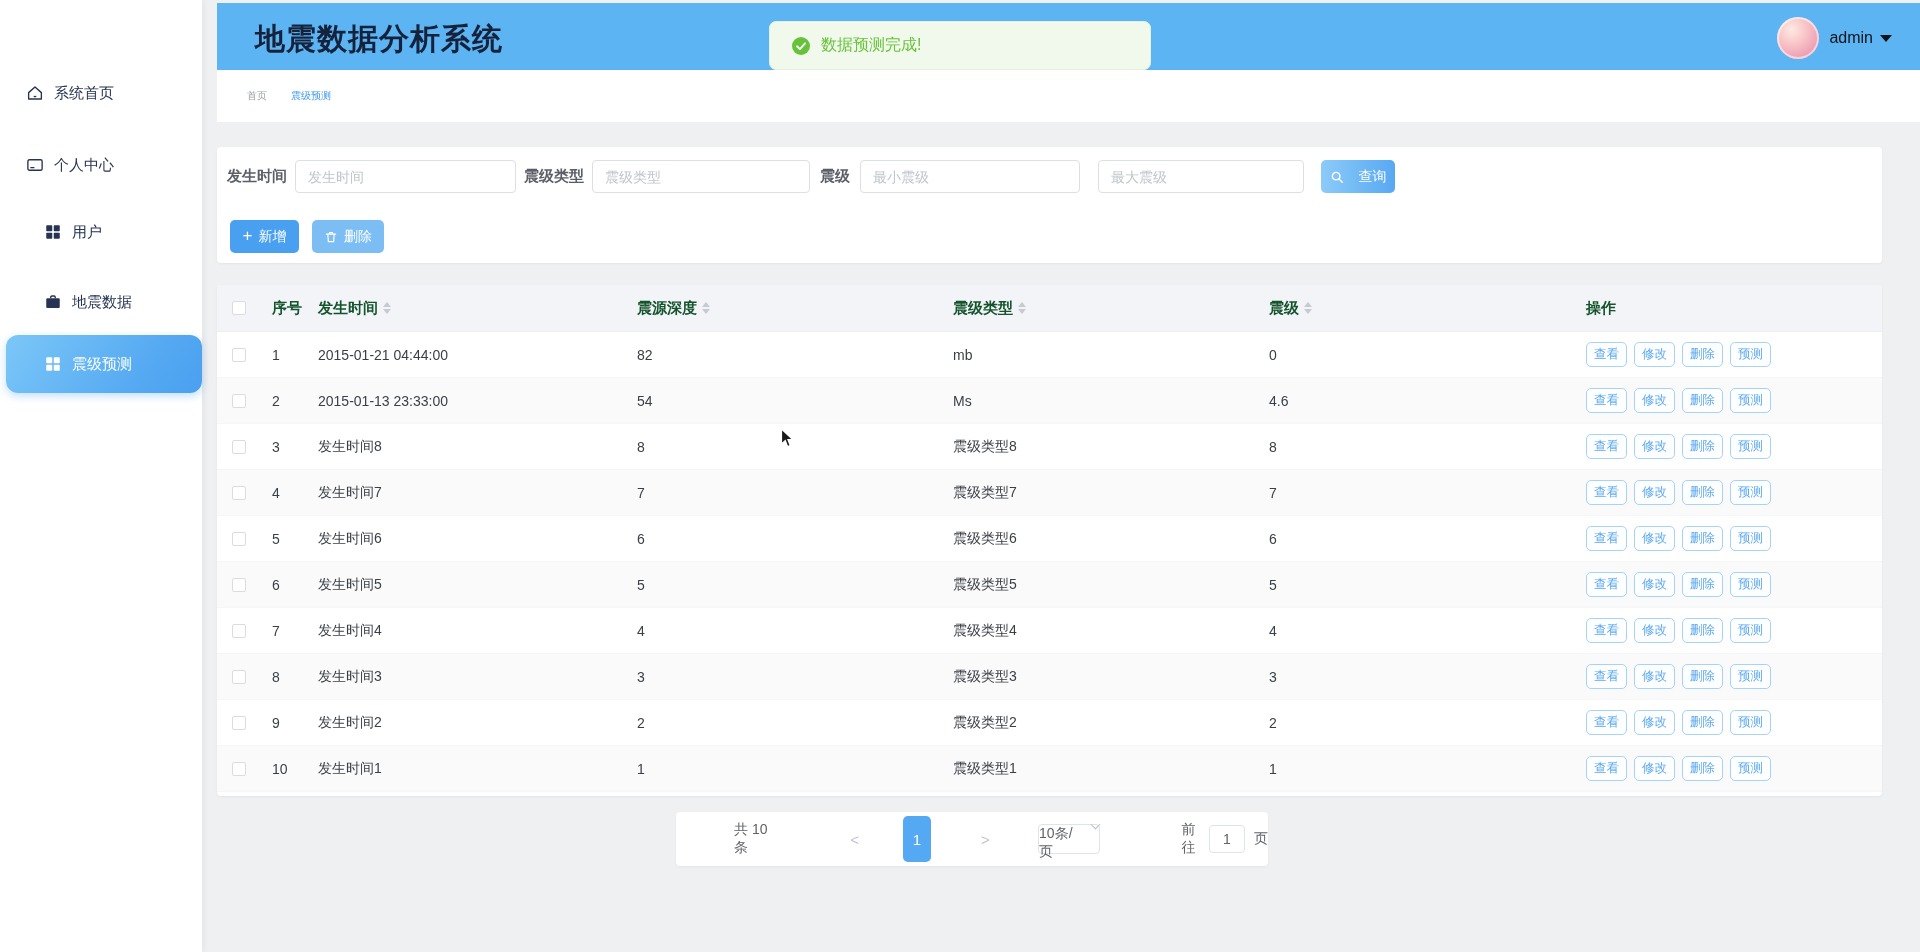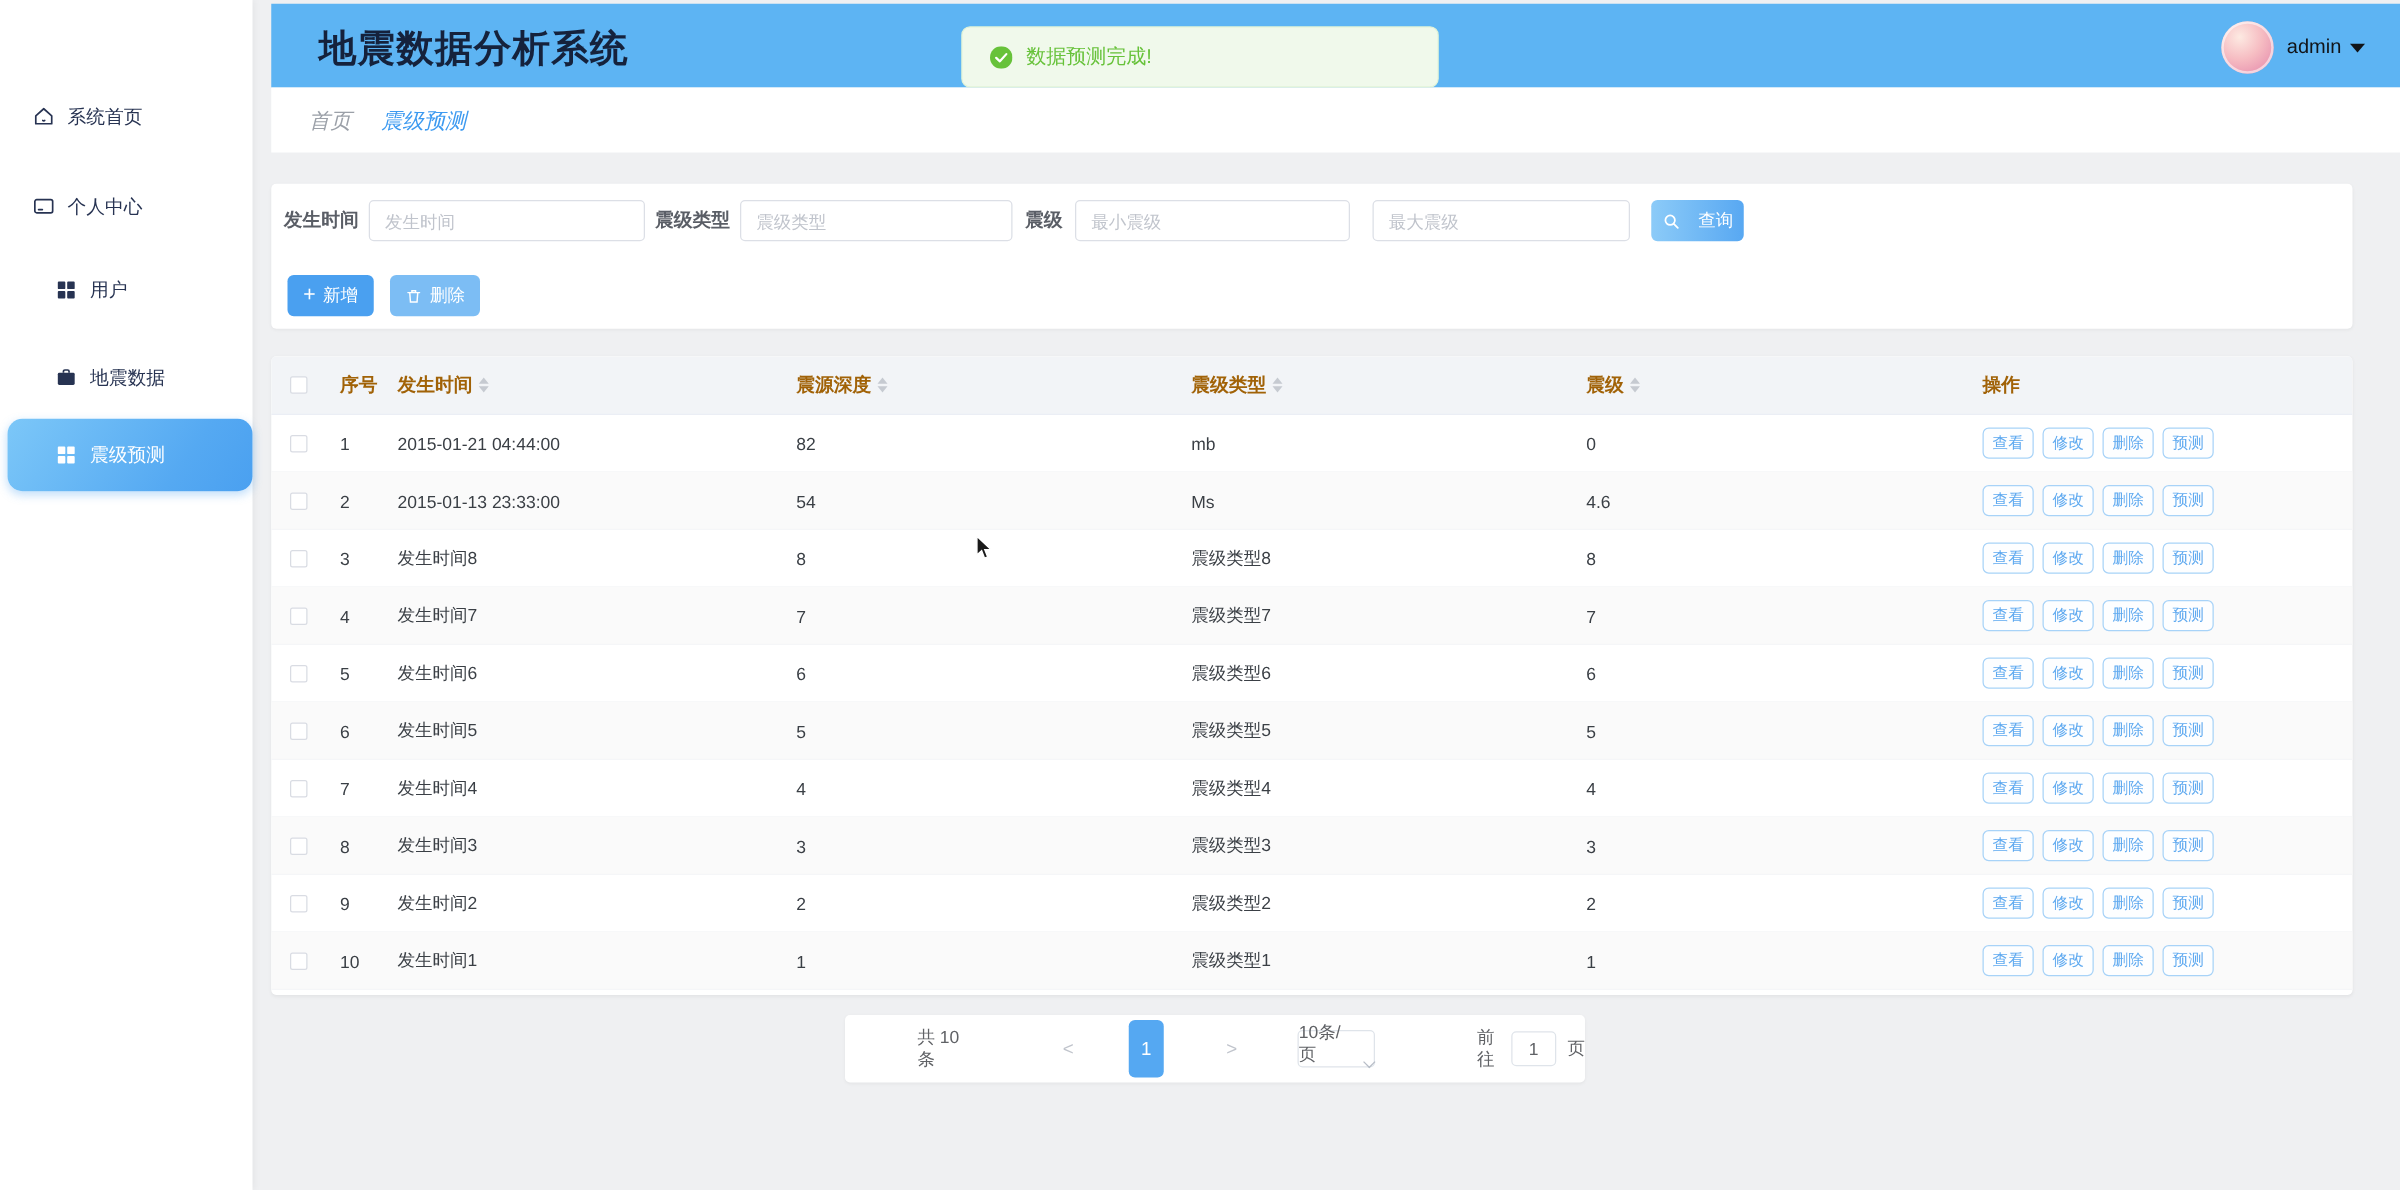--- a/index.html
+++ b/index.html
@@ -37,21 +37,21 @@
 
   
   .toast { position:absolute; left:769px; top:21px; width:382px; height:49px; background:#f0f9eb;
            border:1px solid #e1f3d8; border-radius:7px; display:flex; align-items:center; padding-left:22px; z-index:20; }
   .toast .t-icon { width:18px; height:18px; margin-right:11px; }
   .toast .t-msg { color:#67c23a; font-size:16px; }
 
   
   .tabbar { position:absolute; left:217px; top:70px; width:1703px; height:52px; background:#ffffff;
             display:flex; align-items:center; padding-left:30px; }
-  .tab { font-size:17px; margin-right:24px; cursor:pointer; color:#9ba0a8;font-style:italic; }
+  .tab { font-size:10px; margin-right:24px; cursor:pointer; color:#9ba0a8; }
   .tab.active { color:#3d9af0; }
 
   
   .filter-card { position:absolute; left:217px; top:147px; width:1665px; height:116px; background:#ffffff;
                  border-radius:4px; box-shadow:0 1px 3px rgba(0,0,0,.05); }
   .filter-row { position:absolute; left:0; top:13px; width:100%; height:33px; display:flex; align-items:center; }
   .f-label { font-size:15px; font-weight:bold; color:#5a5e66; }
   .f-input { height:33px; border:1px solid #dcdfe6; border-radius:4px; background:#fff; font-size:14px;
              color:#606266; padding:0 12px; outline:none; font-family:inherit; }
   .f-input::placeholder { color:#c0c4cc; }
@@ -69,21 +69,21 @@
   .add-btn .plus { font-size:17px; line-height:1; margin-top:-2px; }
   .del-btn { margin-left:13px; width:72px; background:#7cbdf4; }
   .del-btn svg { width:14px; height:14px; }
 
   
   .table-card { position:absolute; left:217px; top:285px; width:1665px; height:511px; background:#ffffff;
                 border-radius:4px; box-shadow:0 1px 3px rgba(0,0,0,.05); overflow:hidden; }
   .tgrid { display:grid; grid-template-columns:40px 46px 319px 316px 316px 317px 296px; align-items:center;
            padding-left:15px; }
   .thead { height:47px; background:#f2f4f7; border-bottom:1px solid #ebeef5; }
-  .thead .hcell { font-size:15px; font-weight:bold; color:#a16207; display:flex; align-items:center; }
+  .thead .hcell { font-size:15px; font-weight:bold; color:#14532d; display:flex; align-items:center; }
   .sort { display:inline-flex; flex-direction:column; margin-left:5px; cursor:pointer; }
   .sort i { width:0; height:0; border-left:4px solid transparent; border-right:4px solid transparent; }
   .sort .up { border-bottom:5px solid #c6cad1; margin-bottom:2px; }
   .sort .dn { border-top:5px solid #c6cad1; }
   .trow { height:46px; border-bottom:1px solid #f5f6f8; font-size:14px; color:#3a3f45; }
   .trow:nth-child(even) { background:#fafafa; }
   .cbx { width:14px; height:14px; border:1px solid #d9dce3; border-radius:2px; background:#fff; cursor:pointer; }
   .acts { display:flex; gap:7px; }
   .act-btn { height:25px; padding:0 7px; background:#fdfeff; border:1px solid #a8d3f8; border-radius:5px;
              color:#5ea9f0; font-size:12.5px; cursor:pointer; display:flex; align-items:center; font-family:inherit; }
@@ -92,21 +92,21 @@
   .pagebar { position:absolute; left:676px; top:812px; width:592px; height:54px; background:#ffffff;
              border-radius:4px; box-shadow:0 1px 3px rgba(0,0,0,.05); display:flex; align-items:center;
              font-size:14px; color:#606266; }
   .pg-total { margin-left:58px; }
   .pg-arrow { width:20px; text-align:center; color:#c0c4cc; font-size:15px; cursor:pointer; }
   .pg-prev { margin-left:80px; }
   .pg-next { margin-left:48px; }
   .pg-current { margin-left:42px; width:42px; height:46px; background:#55a8f2; border-radius:5px; color:#fff;
                 font-size:15px; display:flex; align-items:center; justify-content:center; cursor:pointer; }
   .pg-size { margin-left:46px; width:92px; height:30px; border:1px solid #dfe4ea; border-radius:4px;
-             display:flex; align-items:flex-end; justify-content:center; gap:8px; color:#606266; cursor:pointer; }
+             display:flex; align-items:flex-start; justify-content:center; gap:8px; color:#606266; cursor:pointer; }
   .chev { width:7px; height:7px; border-right:1.5px solid #b6bcc6; border-bottom:1.5px solid #b6bcc6;
           transform:rotate(45deg); margin-top:-4px; }
   .pg-goto { margin-left:82px; }
   .pg-input { margin-left:9px; width:36px; height:28px; border:1px solid #dfe4ea; border-radius:4px;
               text-align:center; font-size:14px; color:#606266; outline:none; font-family:inherit; }
   .pg-page { margin-left:9px; }
 
   
   .cursor { position:absolute; left:780px; top:428px; z-index:50; pointer-events:none; }
 </style>

